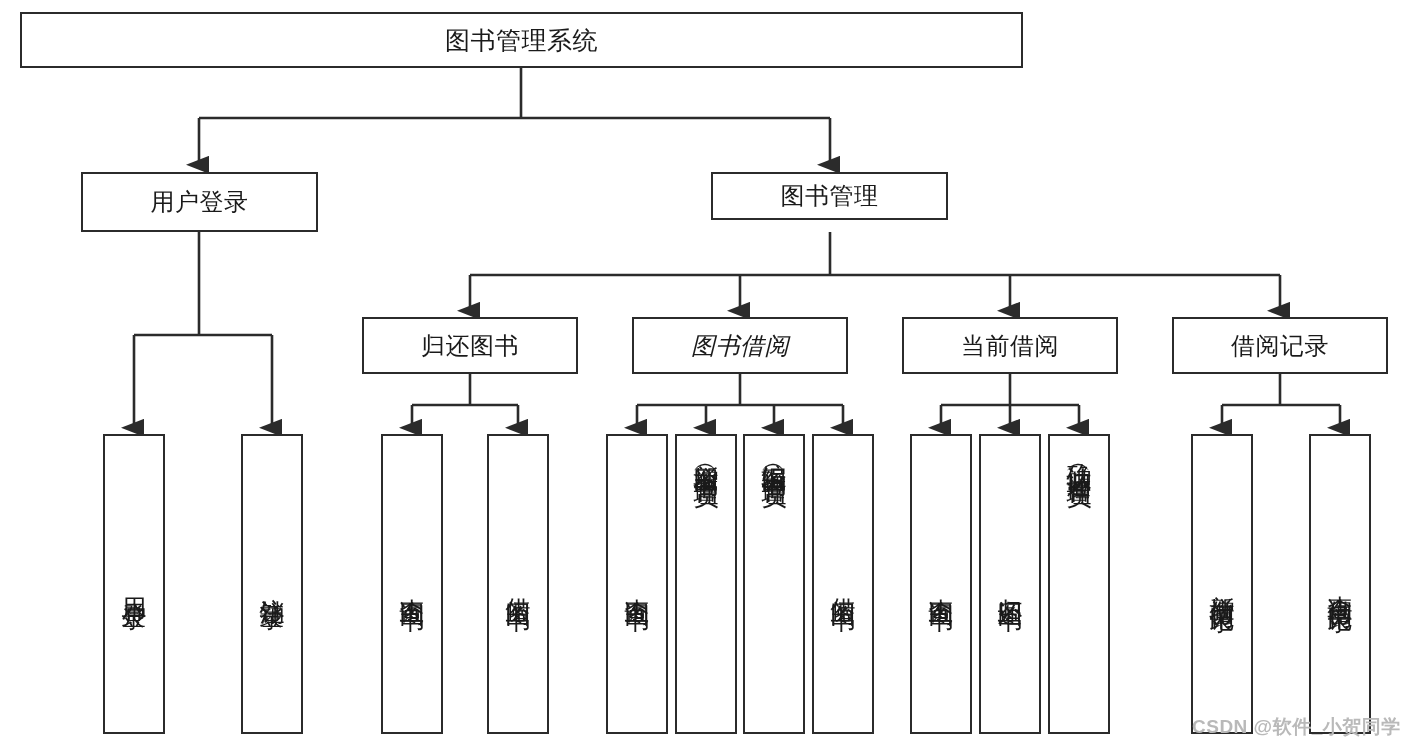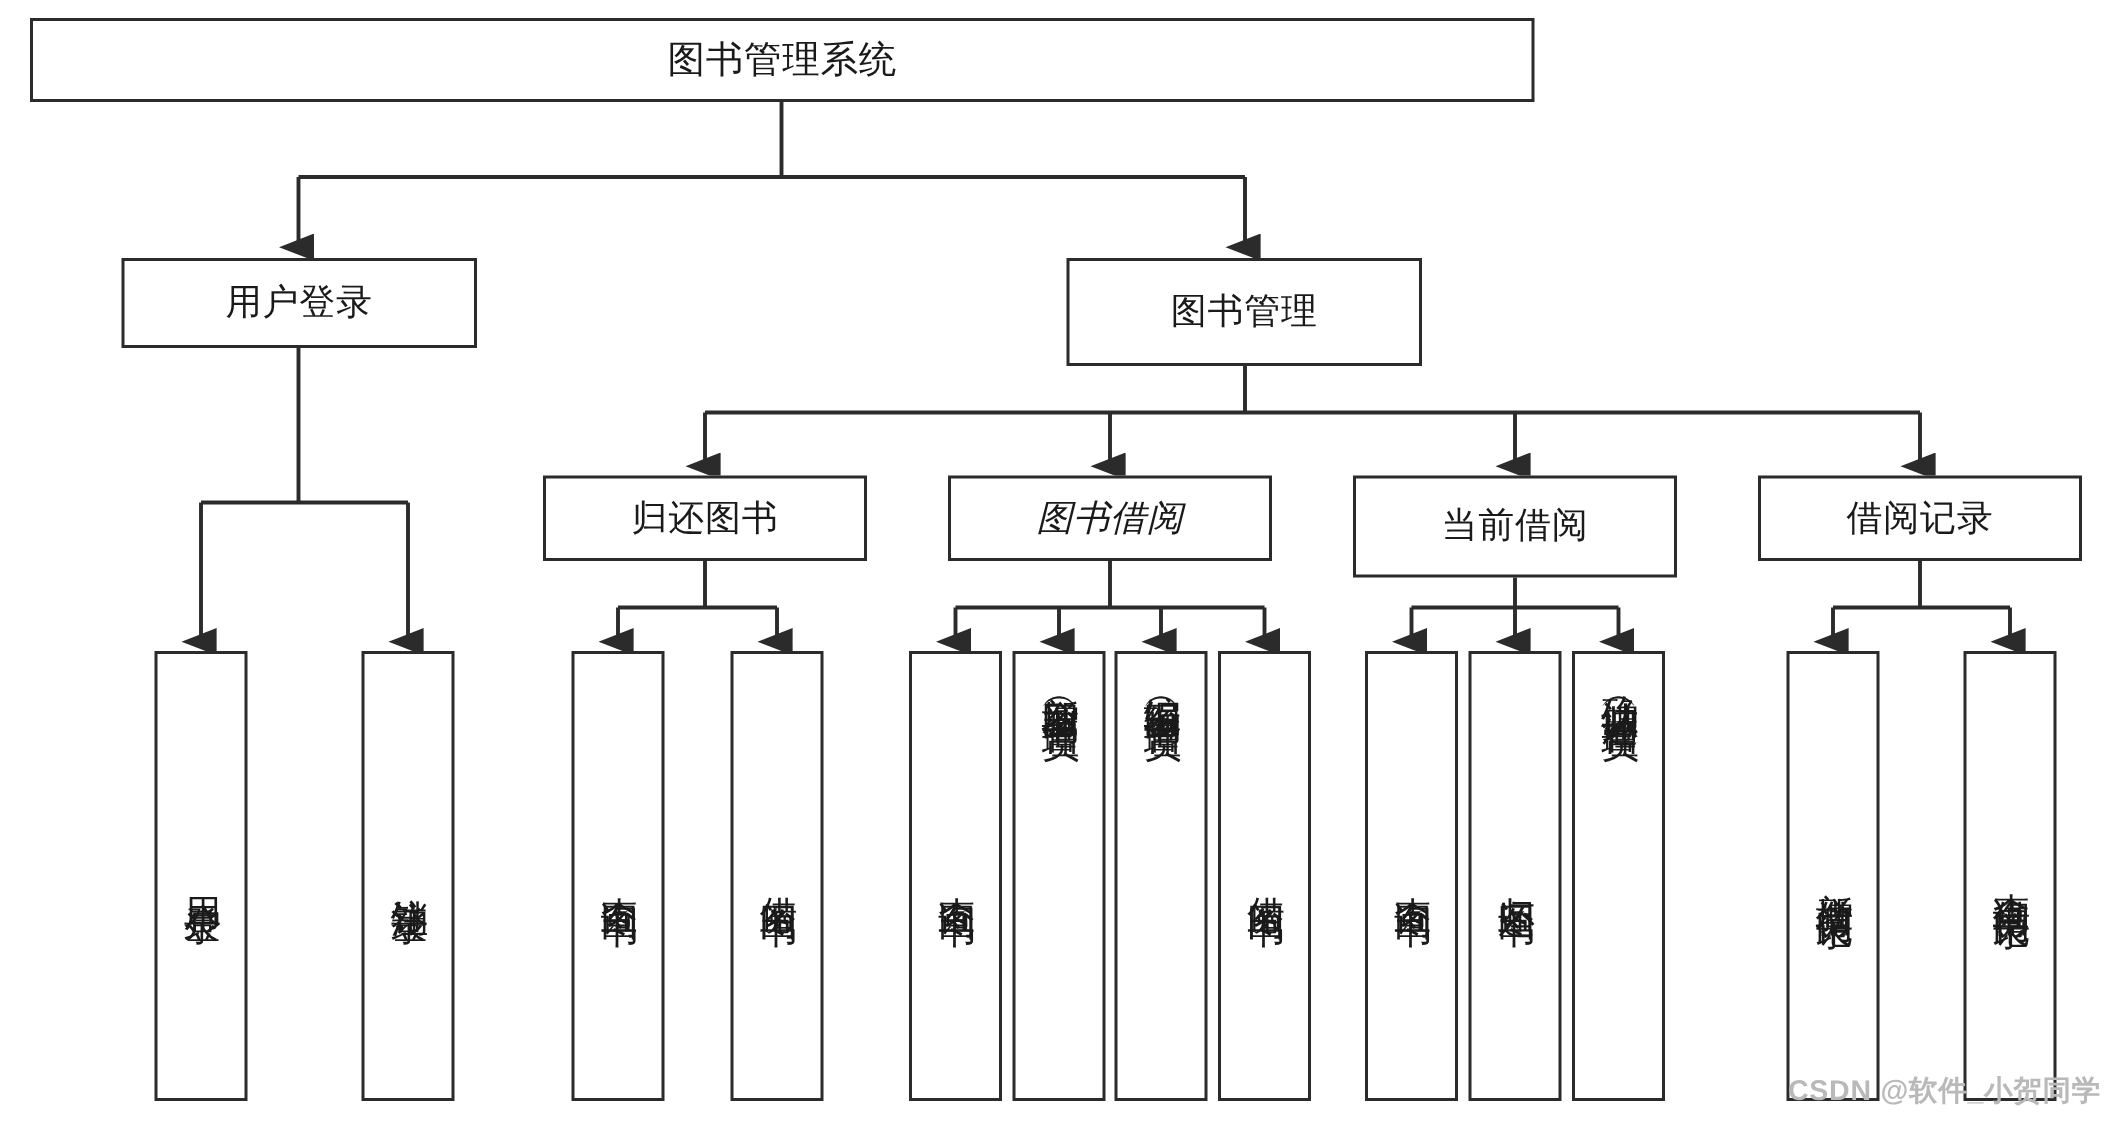--- a/index.html
+++ b/index.html
@@ -133,31 +133,31 @@
     </g>
   </svg>
 
   <div class="node horiz title" style="left:20px; top:12px; width:1003px; height:56px;">
     <span class="node-label">图书管理系统</span>
   </div>
 
   <div class="node horiz" style="left:81px; top:172px; width:237px; height:60px;">
     <span class="node-label">用户登录</span>
   </div>
-  <div class="node horiz" style="left:711px; top:172px; width:237px; height:72px;">
+  <div class="node horiz" style="left:711px; top:172px; width:237px; height:48px;">
     <span class="node-label">图书管理</span>
   </div>
 
   <div class="node horiz" style="left:362px; top:317px; width:216px; height:57px;">
     <span class="node-label">归还图书</span>
   </div>
   <div class="node horiz" style="left:632px; top:317px; width:216px; height:57px;font-style:italic;">
     <span class="node-label">图书借阅</span>
   </div>
-  <div class="node horiz" style="left:902px; top:317px; width:216px; height:68px;">
+  <div class="node horiz" style="left:902px; top:317px; width:216px; height:57px;">
     <span class="node-label">当前借阅</span>
   </div>
   <div class="node horiz" style="left:1172px; top:317px; width:216px; height:57px;">
     <span class="node-label">借阅记录</span>
   </div>
 
   <div class="node vert centered" style="left:103px; top:434px; width:62px; height:300px;">
     <span class="node-label">用户登录</span>
   </div>
   <div class="node vert centered" style="left:241px; top:434px; width:62px; height:300px;">

